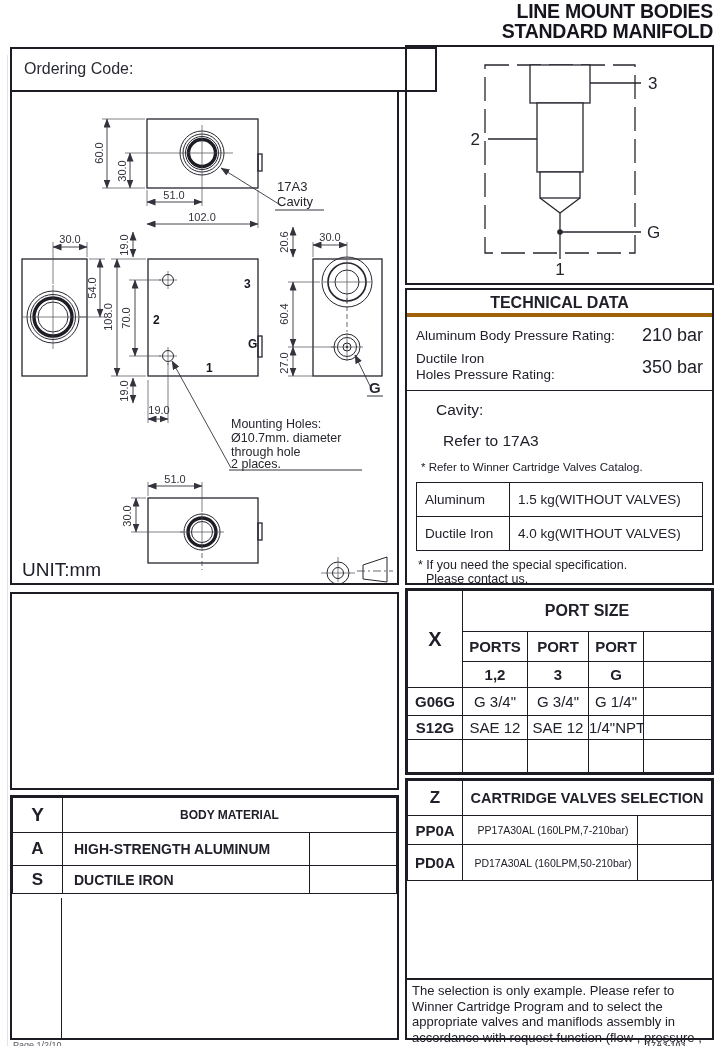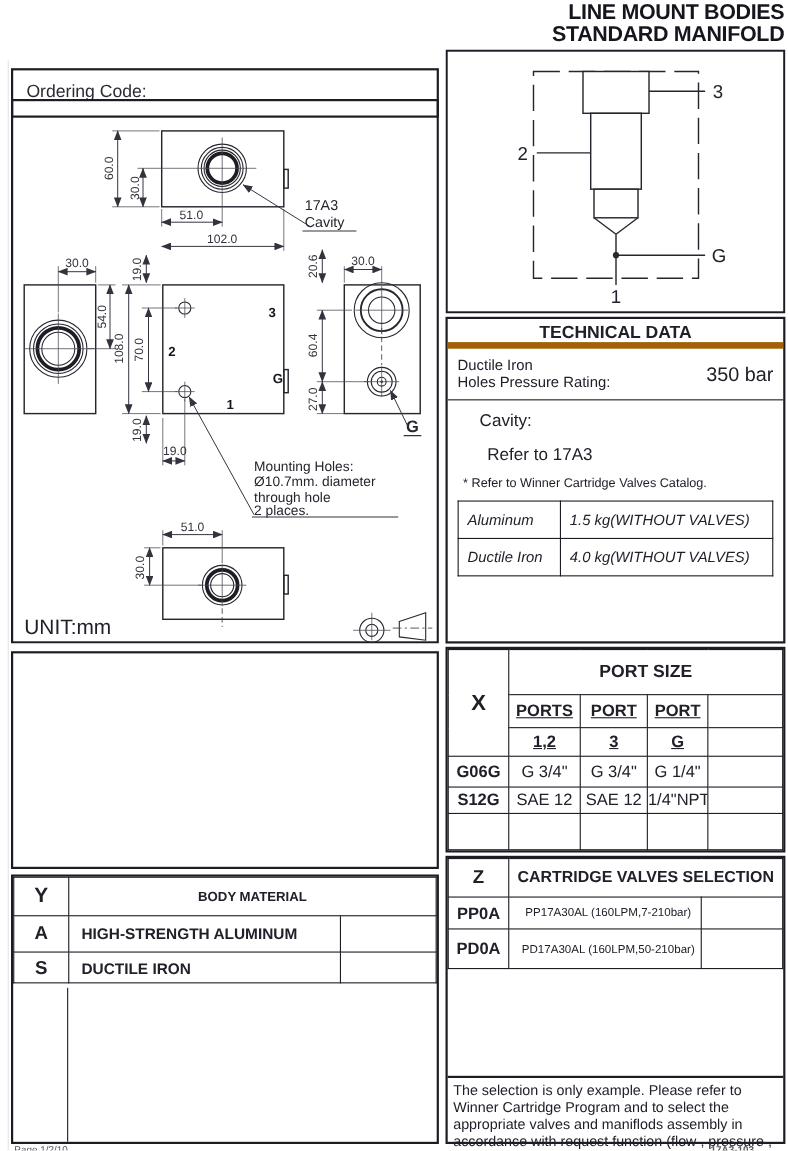--- a/index.html
+++ b/index.html
@@ -40,43 +40,43 @@
   .dt { font:11px "Liberation Sans", sans-serif; fill:#33333d; }
   .pl { font:bold 12px "Liberation Sans", sans-serif; fill:#15151d; }
   .lbl { font:13px "Liberation Sans", sans-serif; fill:#26262e; }
   .mnt { font:12.5px "Liberation Sans", sans-serif; fill:#26262e; }
   .gl { font:bold 15px "Liberation Sans", sans-serif; fill:#26262e; }
   .unit { font:19px "Liberation Sans", sans-serif; fill:#20202a; }
   .sport { font:17px "Liberation Sans", sans-serif; fill:#22222c; }
 
   
   .td-head { height:27px; line-height:26px; text-align:center; font-weight:bold;
-    font-size:16px; border-bottom:6px solid #a16207; }
+    font-size:16px; border-bottom:4px solid #a16207; }
   .td-body { padding:5px 9px 0 9px; }
   .td-row { display:flex; justify-content:space-between; align-items:center; }
   .td-row .l { font-size:13.5px; }
   .td-row .v { font-size:18px; }
   .td-div { border-bottom:1.5px solid #1c1c24; margin:5px -9px 0 -9px; }
   .cavity { font-size:15.5px; margin:10px 0 0 20px; }
   .refer { font-size:15.5px; margin:13px 0 0 27px; }
   .cat-note { font-size:11.5px; margin:11px 0 0 5px; }
-  .wtbl { border-collapse:collapse; width:100%; margin-top:9px;font-style:italic; }
+  .wtbl { border-collapse:collapse; width:100%; margin-top:9px; }
   .wtbl td { border:1.5px solid #1c1c24; height:34px; font-size:13.5px; padding-left:8px; }
   .wtbl td.m { width:93px; }
   .sp-note { font-size:12.5px; margin:7px 0 0 2px; line-height:14px; }
   .sp-note .in { margin-left:8px; }
 
   
   table.grid { border-collapse:collapse; table-layout:fixed; width:100%; }
   table.grid td { border:1.5px solid #1c1c24; text-align:center; overflow:hidden; }
 
   
   .ps td.xcell { font-weight:bold; font-size:20px; }
   .ps td.ttl { font-weight:bold; font-size:16px; }
-  .ps td.h { font-weight:bold; font-size:15px;text-decoration:underline; }
+  .ps td.h { font-weight:bold; font-size:15px; }
   .ps td.d { font-size:15px; }
   .ps td.code { font-weight:bold; font-size:15px; }
 
   
   .bm td.ycell { font-weight:bold; font-size:19px; }
   .bm td.ttl { font-weight:bold; font-size:12px; }
   .bm td.code { font-weight:bold; font-size:17px; }
   .bm td.lab { font-weight:bold; font-size:14px; text-align:left; padding-left:11px; }
   .y-tail { position:absolute; left:0; top:101px; bottom:0; width:50px;
     border-right:1.5px solid #1c1c24; }
@@ -95,21 +95,21 @@
 </head>
 <body>
 
 <div class="page-edge"></div>
 
 <div class="title">
   <div>LINE MOUNT BODIES</div>
   <div>STANDARD MANIFOLD</div>
 </div>
 
-<div class="box" style="left:10px;top:62px;width:389px;height:45px;">
+<div class="box" style="left:10px;top:47px;width:427px;height:45px;">
   <span class="ord-label">Ordering Code:</span>
 </div>
 
 <div class="abs" style="left:10px;top:90px;width:389px;height:495px;">
 <svg width="389" height="495" viewBox="0 0 389 495">
   <defs>
     <marker id="ar" markerWidth="9" markerHeight="7" refX="8.5" refY="3.5" orient="auto-start-reverse" markerUnits="userSpaceOnUse">
       <path d="M0,0 L9,3.5 L0,7 Z" fill="#33333d"></path>
     </marker>
   </defs>
@@ -293,20 +293,24 @@
   <text class="sport" x="243" y="44">3</text>
   <text class="sport" x="75" y="100" text-anchor="end">2</text>
   <text class="sport" x="242" y="193">G</text>
   <text class="sport" x="155" y="230" text-anchor="middle">1</text>
 </svg>
 </div>
 
 <div class="box" style="left:405px;top:288px;width:309px;height:297px;">
   <div class="td-head">TECHNICAL DATA</div>
   <div class="td-body">
+    <div class="td-row" style="height:27px;">
+      <span class="l">Aluminum Body Pressure Rating:</span>
+      <span class="v">210 bar</span>
+    </div>
     <div class="td-row" style="height:36px;">
       <span class="l" style="line-height:16px;">
         <span>Ductile Iron</span><br>
         <span>Holes Pressure Rating:</span>
       </span>
       <span class="v">350 bar</span>
     </div>
     <div class="td-div"></div>
     <div class="cavity">Cavity:</div>
     <div class="refer">Refer to 17A3</div>
@@ -316,20 +320,24 @@
           <tr>
         <td class="m">Aluminum</td>
         <td>1.5  kg(WITHOUT VALVES)</td>
       </tr>
       <tr>
         <td class="m">Ductile Iron</td>
         <td>4.0  kg(WITHOUT VALVES)</td>
       </tr>
     </tbody>
       </table>
+    <div class="sp-note">
+      <div>* If you need the special specification.</div>
+      <div class="in">Please contact us.</div>
+    </div>
   </div>
 </div>
 
 <div class="box" style="left:405px;top:588px;width:309px;height:187px;">
   <table class="grid ps" style="height:100%;">
     <colgroup>
         <col style="width:55px">
         <col style="width:65px">
         <col style="width:61px">
         <col style="width:55px">

